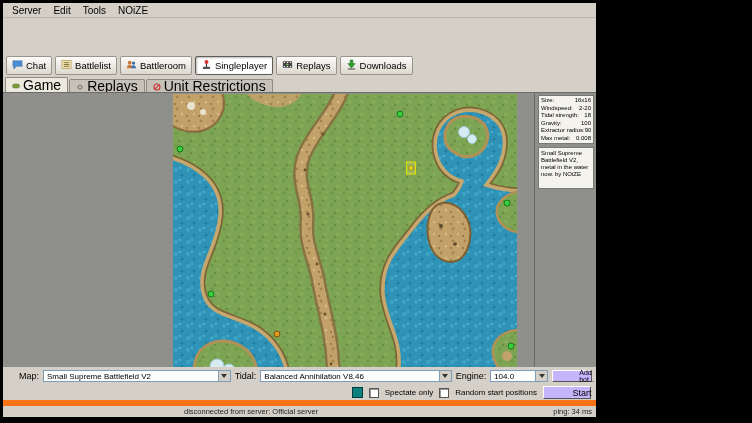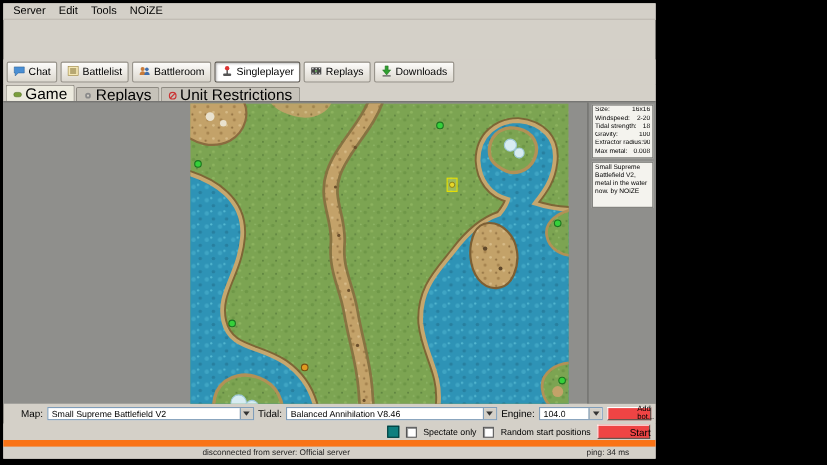--- a/index.html
+++ b/index.html
@@ -41,31 +41,31 @@
   .row1{height:16px;display:flex;align-items:center;gap:4px;padding:1px 4px;font-size:9px;background:#d4d0c8;margin-left:12px;}
   .row2{height:15px;display:flex;align-items:center;justify-content:flex-end;gap:6px;padding:0 5px;
         font-size:8px;background:#d4d0c8;}
   .lbl{white-space:nowrap;}
   .combo{height:12px;background:#fff;border:1px solid #7f9db9;display:flex;align-items:center;
          justify-content:space-between;font-size:8px;box-sizing:border-box;padding-left:3px;overflow:hidden;}
   .combo .val{white-space:nowrap;overflow:hidden;}
   .arrow-btn{width:11px;height:100%;background:#d4d0c8;border-left:1px solid #7f9db9;
              display:flex;align-items:center;justify-content:center;flex:0 0 auto;}
   .tri{width:0;height:0;border-left:3px solid transparent;border-right:3px solid transparent;border-top:4px solid #333;}
-  .btn{background:#ef4444;border:1px solid;border-color:#fff #5a564f #5a564f #fff;
+  .btn{background:#c4b5fd;border:1px solid;border-color:#fff #5a564f #5a564f #fff;
        display:flex;align-items:center;justify-content:center;box-sizing:border-box;padding-left:30px;}
   .addbot-btn{margin-left:auto;width:40px;height:12px;font-size:7px;}
   .start-btn{width:48px;height:13px;font-size:9px;}
   .swatch{width:9px;height:9px;background:#0e7f7f;border:1px solid #013a3a;}
   .checkbox{width:8px;height:8px;background:#fff;border:1px solid #555;box-shadow:inset 1px 1px 0 #999;}
 
   
   .statusbar{height:11px;background:#d4d0c8;border-top:6px solid #f97316;position:relative;font-size:7.5px;color:#222;}
   .status-left{position:absolute;left:181px;top:1px;}
-  .status-right{position:absolute;right:24px;top:1px;}
+  .status-right{position:absolute;right:4px;top:1px;}
 </style>
 </head>
 <body>
 
 <div class="window">
 
   <div class="menubar">
     <span class="menu-item">Server</span>
     <span class="menu-item">Edit</span>
     <span class="menu-item">Tools</span>

